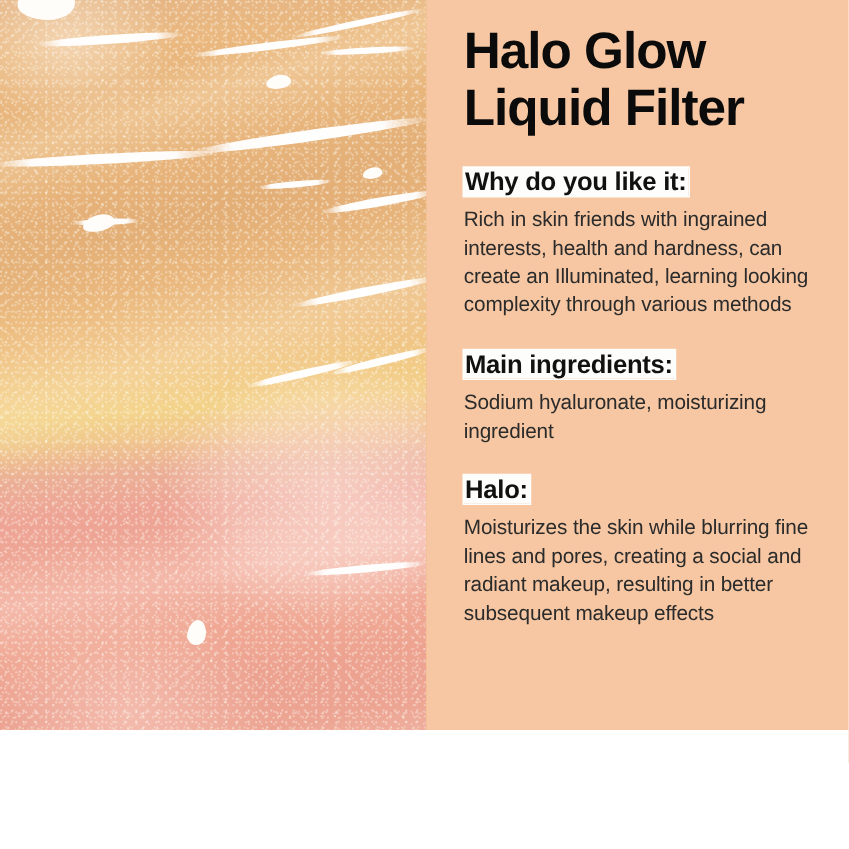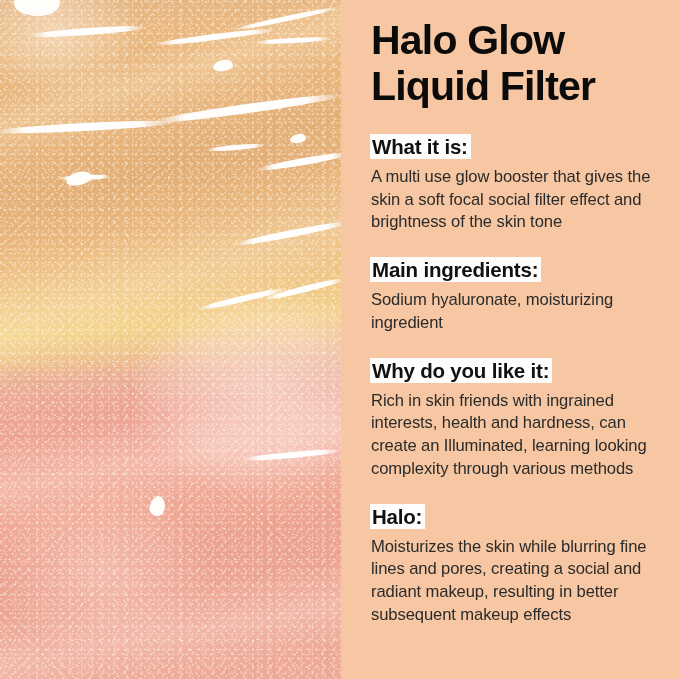--- a/index.html
+++ b/index.html
@@ -7,21 +7,21 @@
     padding: 0;
     background: #ffffff;
   }
   body {
     font-family: "Liberation Sans", sans-serif;
   }
 
   .page {
     position: relative;
     width: 679px;
-    height: 679px;
+    height: 584px;
     overflow: hidden;
     background: #F6C7A2;
     display: flex;
   }
 
   
   .swatch {
     position: relative;
     width: 341px;
     height: 679px;
@@ -235,42 +235,36 @@
     <div class="blob blob-b"></div>
   </div>
 
   <div class="content">
 
     <h1 class="title">
       <span class="title-line">Halo Glow</span>
       <span class="title-line">Liquid Filter</span>
     </h1>
 
-    <div class="section first">
+
+    <div class="section">
       <div>
-        <span class="section-heading">What it is:</span>
+        <span class="section-heading">Why do you like it:</span>
       </div>
-      <p class="section-body">A multi use glow booster that gives the skin a soft focal social filter effect and brightness of the skin tone</p>
+      <p class="section-body">Rich in skin friends with ingrained interests, health and hardness, can create an Illuminated, learning looking complexity through various methods</p>
     </div>
 
     <div class="section">
       <div>
         <span class="section-heading">Main ingredients:</span>
       </div>
       <p class="section-body">Sodium hyaluronate, moisturizing ingredient</p>
     </div>
 
     <div class="section">
       <div>
-        <span class="section-heading">Why do you like it:</span>
-      </div>
-      <p class="section-body">Rich in skin friends with ingrained interests, health and hardness, can create an Illuminated, learning looking complexity through various methods</p>
-    </div>
-
-    <div class="section">
-      <div>
         <span class="section-heading">Halo:</span>
       </div>
       <p class="section-body">Moisturizes the skin while blurring fine lines and pores, creating a social and radiant makeup, resulting in better subsequent makeup effects</p>
     </div>
 
   </div>
 </div>
 
 </body></html>

